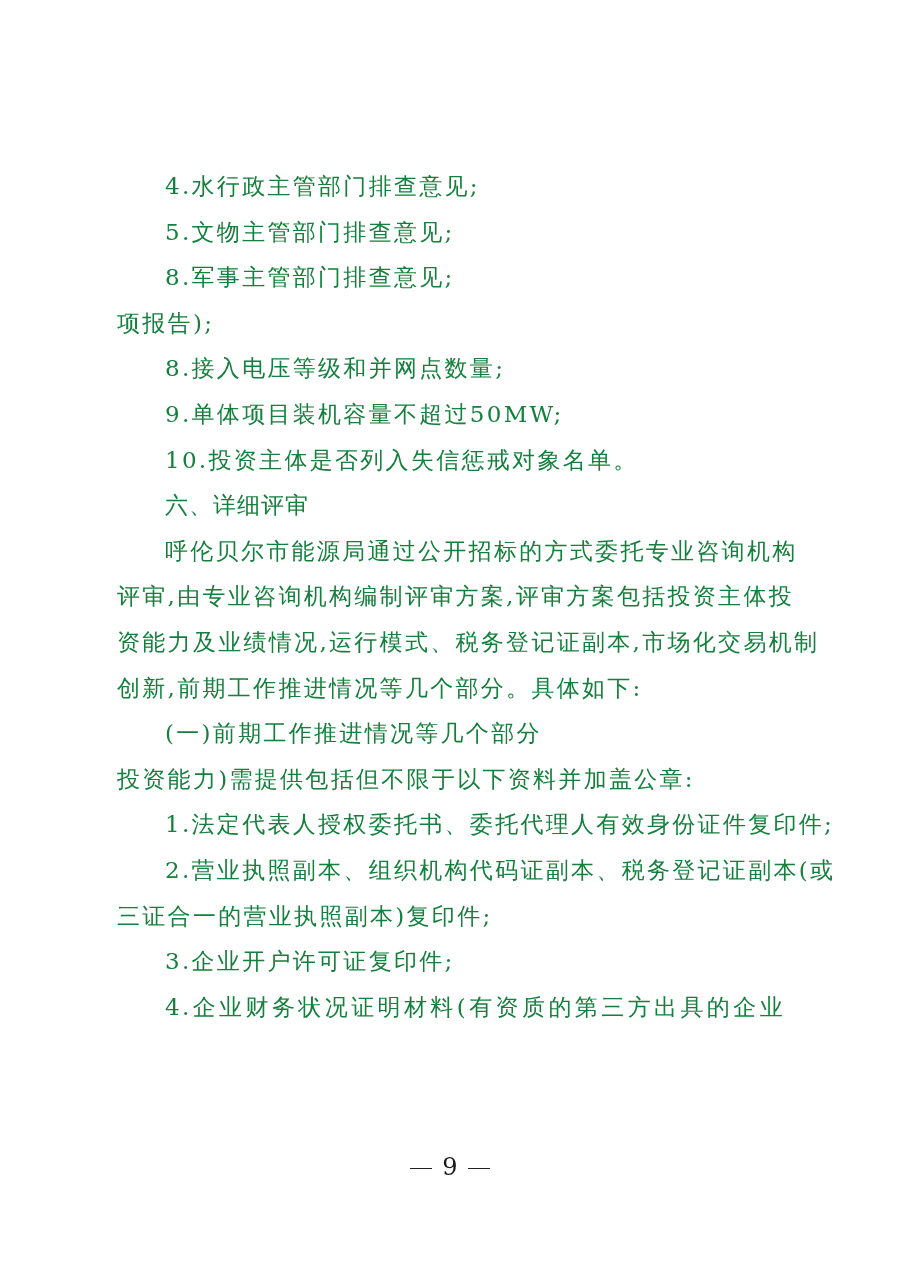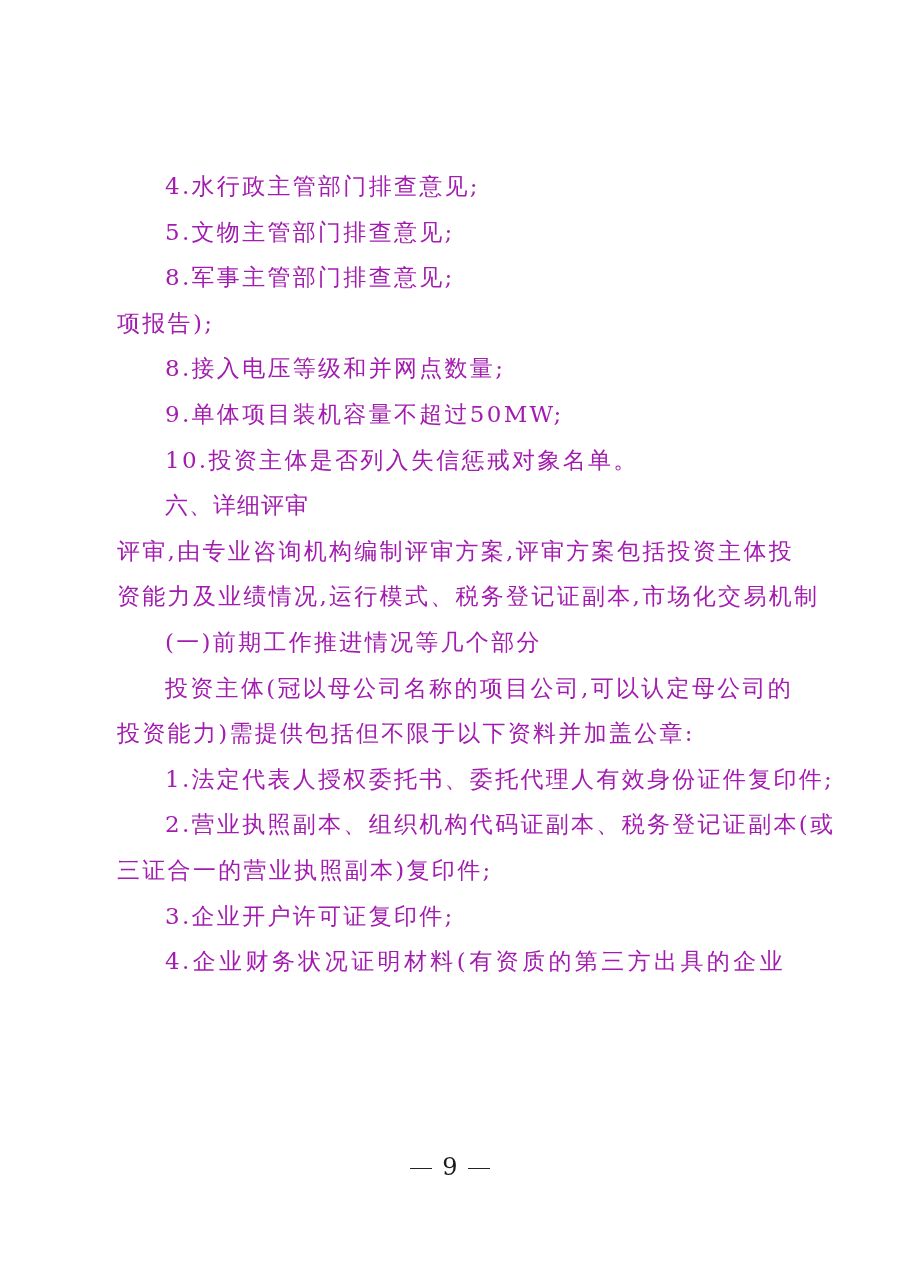--- a/index.html
+++ b/index.html
@@ -1,20 +1,20 @@
 <!DOCTYPE html>
 <html><head>
   <meta charset="utf-8">
   <style>
     html, body { margin: 0; padding: 0; background: #ffffff; }
     body { width: 900px; height: 1272px; position: relative; overflow: hidden; }
     .page {
       position: absolute; left: 117px; top: 168px; width: 668px;
       font-family: "DejaVu Serif", "Liberation Serif", serif;
-      font-size: 23px; color: #a21caf; letter-spacing: 2.3px;
+      font-size: 23px; color: #15803d; letter-spacing: 2.3px;
     }
     .line { height: 45.6px; line-height: 36px; white-space: nowrap; }
     .indent { padding-left: 48px; }
     .heading { font-family: "DejaVu Sans", "Liberation Sans", sans-serif; font-weight: normal; letter-spacing: 1px; }
     .sub { padding-left: 48px; }
     .justify { text-align: justify; text-align-last: justify; }
     .footer {
       position: absolute; top: 1153px; left: 0; width: 900px; text-align: center;
       font-family: "DejaVu Serif", "Liberation Serif", serif; font-size: 24px; color: #1a1a1a;
     }
@@ -25,24 +25,25 @@
 
 <div class="page">
   <div class="line indent">4.水行政主管部门排查意见;</div>
   <div class="line indent">5.文物主管部门排查意见;</div>
   <div class="line indent">8.军事主管部门排查意见;</div>
   <div class="line">项报告);</div>
   <div class="line indent">8.接入电压等级和并网点数量;</div>
   <div class="line indent">9.单体项目装机容量不超过50MW;</div>
   <div class="line indent">10.投资主体是否列入失信惩戒对象名单。</div>
   <div class="line indent heading">六、详细评审</div>
+  <div class="line indent justify">呼伦贝尔市能源局通过公开招标的方式委托专业咨询机构</div>
   <div class="line justify">评审,由专业咨询机构编制评审方案,评审方案包括投资主体投</div>
   <div class="line justify">资能力及业绩情况,运行模式、税务登记证副本,市场化交易机制</div>
+  <div class="line">创新,前期工作推进情况等几个部分。具体如下:</div>
   <div class="line sub">(一)前期工作推进情况等几个部分</div>
-  <div class="line indent justify">投资主体(冠以母公司名称的项目公司,可以认定母公司的</div>
   <div class="line">投资能力)需提供包括但不限于以下资料并加盖公章:</div>
   <div class="line indent justify">1.法定代表人授权委托书、委托代理人有效身份证件复印件;</div>
   <div class="line indent justify">2.营业执照副本、组织机构代码证副本、税务登记证副本(或</div>
   <div class="line">三证合一的营业执照副本)复印件;</div>
   <div class="line indent">3.企业开户许可证复印件;</div>
   <div class="line indent justify">4.企业财务状况证明材料(有资质的第三方出具的企业</div>
 </div>
 
 <div class="footer">
   <span class="dash"></span><span>9</span><span class="dash"></span>

